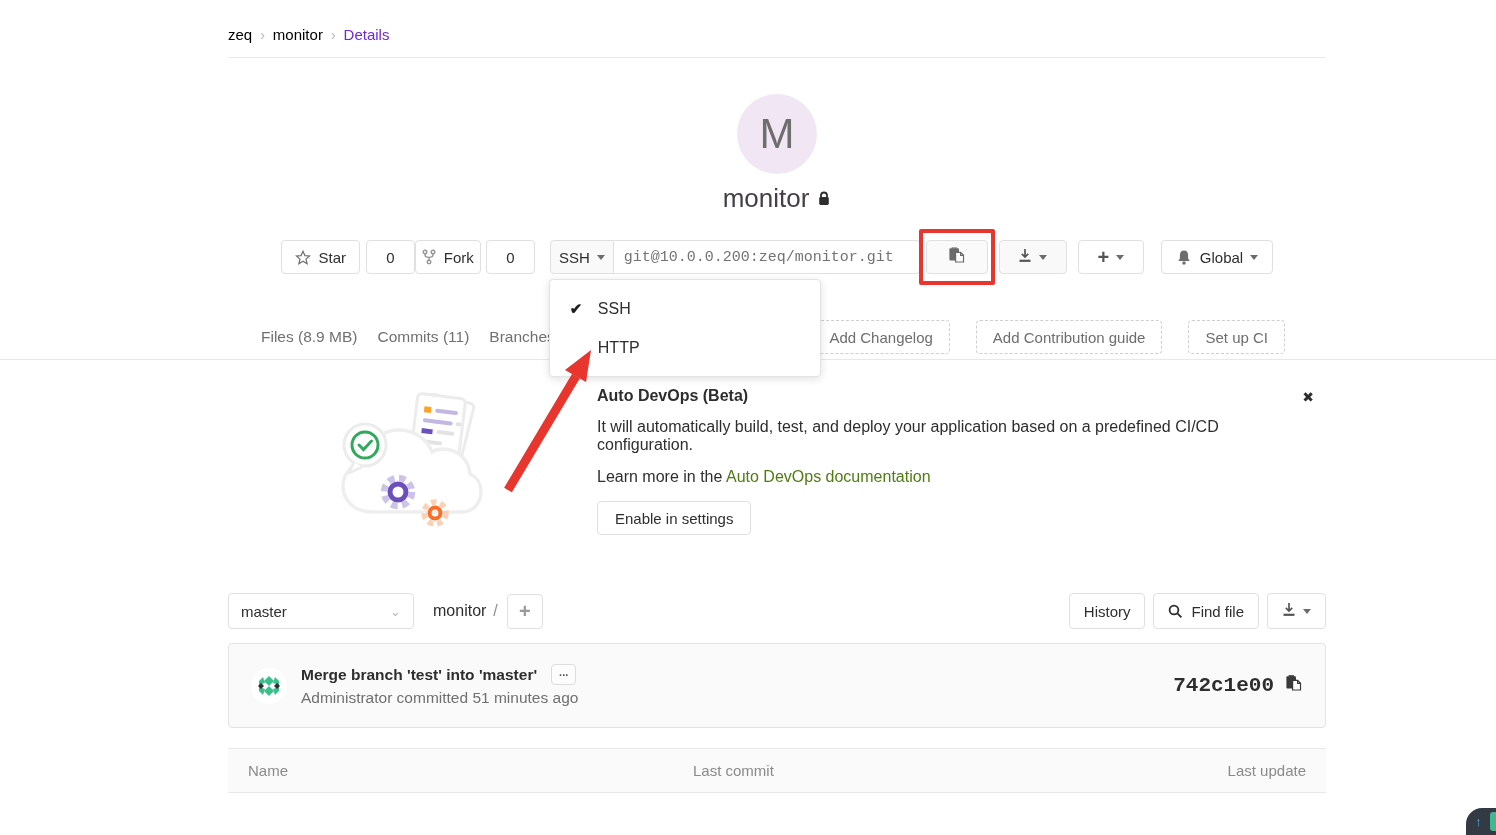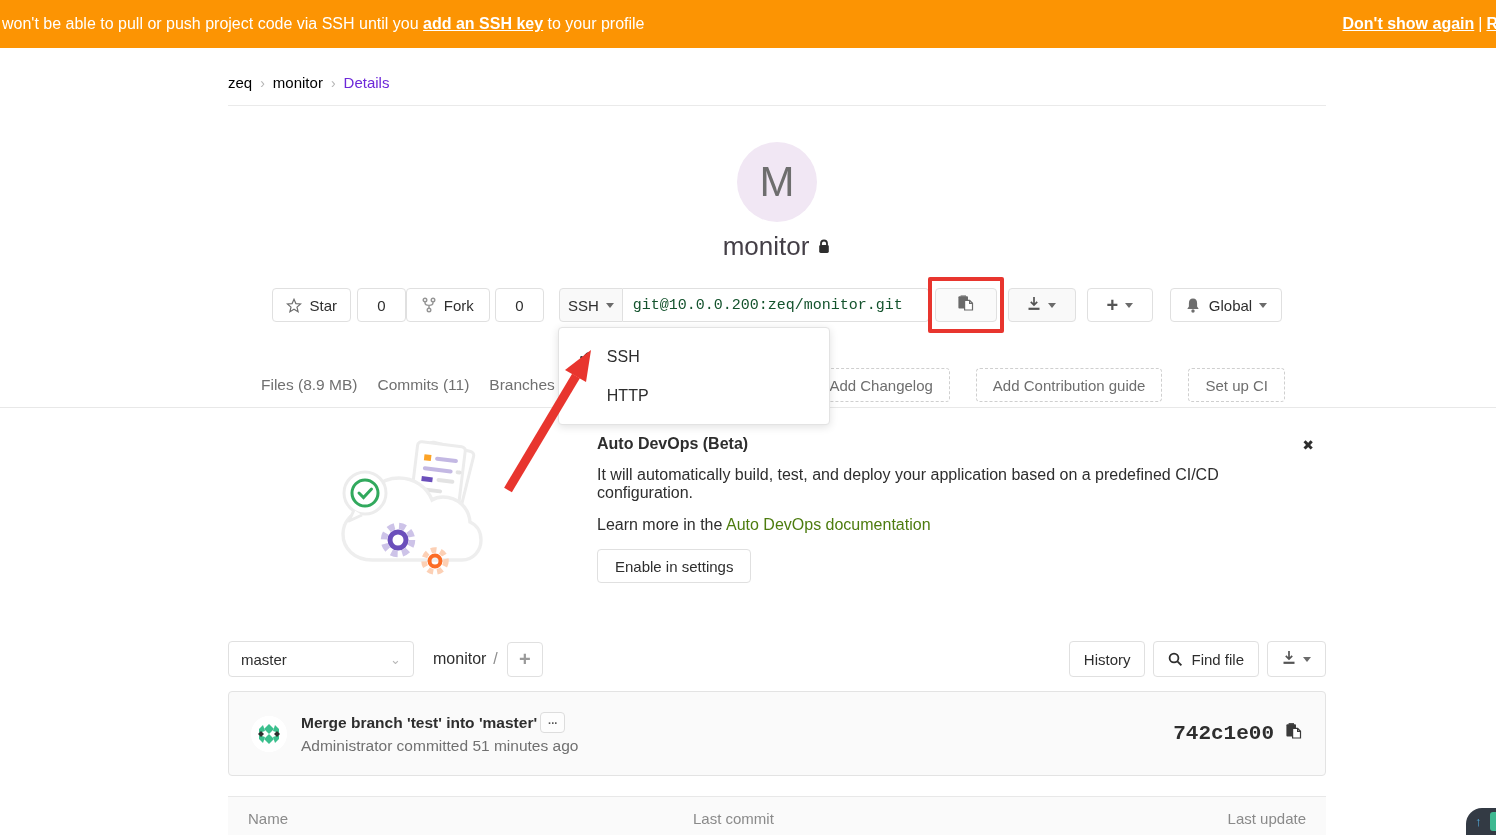--- a/index.html
+++ b/index.html
@@ -31,27 +31,27 @@
   
   .actions-row { margin-top:26px; display:flex; justify-content:center; align-items:center; height:34px; }
   .btn { height:34px; background:#fff; border:1px solid #e0e0e0; border-radius:4px; display:inline-flex;
          align-items:center; justify-content:center; font-size:15px; color:#2e2e2e; cursor:pointer; padding:0 14px; }
   .btn-gray { background:#f9f9f9; }
   .count-badge { width:49px; padding:0; }
   .icon-gap { margin-right:8px; display:inline-flex; }
   .caret { width:0; height:0; border:4px solid transparent; border-top:5px solid #6b6b6b;
            margin-left:7px; transform:translateY(2px); }
   .star-btn { width:79px; padding:0; }
-  .fork-btn { width:84px; padding:0; }
+  .fork-btn { width:66px; padding:0; }
   .gap6 { margin-left:6px; } .gap5 { margin-left:5px; }
 
   .clone-group { position:relative; display:flex; margin-left:15px; }
   .proto-btn { border-radius:4px 0 0 4px; background:#f9f9f9; width:64px; padding:0; }
   .clone-input { height:34px; width:306px; border:1px solid #e0e0e0; border-left:none; border-radius:0 4px 4px 0;
-                 font-family:"Liberation Mono","DejaVu Sans Mono",monospace; font-size:15px; color:#14532d;
+                 font-family:"Liberation Mono","DejaVu Sans Mono",monospace; font-size:15px; color:#737373;
                  padding:0 10px; background:#fff; outline:none; }
   .copy-btn { width:62px; margin-left:6px; position:relative; background:#fafafa; }
   .copy-btn::after { content:""; position:absolute; left:-8px; right:-8px; top:-12px; bottom:-12px;
                      border:4px solid #e8352e; border-radius:2px; pointer-events:none; z-index:6; }
   .dl-btn { width:68px; margin-left:11px; padding:0; }
   .plus-btn { width:66px; margin-left:11px; padding:0; font-size:19px; color:#555; }
   .plus-glyph { font-size:20px; font-weight:bold; color:#555; line-height:1; }
   .global-btn { margin-left:17px; padding:0 14px; }
 
   
@@ -92,21 +92,21 @@
   .path .slash { color:#8f8f8f; padding-left:7px; }
   .add-file-btn { width:36px; height:35px; margin-left:9px; padding:0; }
   .fb-right { margin-left:auto; display:flex; gap:8px; }
   .fb-right .btn { height:36px;text-align:right; }
 
   
   .commit-box { margin-top:14px; height:85px; border:1px solid #e3e3e3; border-radius:4px; background:#fafafa;
                 display:flex; align-items:center; padding:0 22px; }
   .commit-avatar { width:36px; height:36px; border-radius:50%; overflow:hidden; background:#fff; flex:0 0 36px; }
   .commit-text { margin-left:14px; }
-  .commit-title-row { display:flex; align-items:center; gap:3px; }
+  .commit-title-row { display:flex; align-items:center; gap:14px; }
   .commit-title { font-size:15.5px; font-weight:bold; color:#2e2e2e; cursor:pointer; }
   .ellipsis-btn { border:1px solid #ddd; border-radius:4px; background:#fdfdfd; color:#555; font-weight:bold;
                   font-size:11px; line-height:1; padding:2px 7px 6px; cursor:pointer; }
   .commit-meta { margin-top:4px; font-size:15.5px; color:#707070; }
   .commit-right { margin-left:auto; display:flex; align-items:center; gap:10px; }
   .commit-sha { font-family:"Liberation Mono","DejaVu Sans Mono",monospace; font-weight:bold; font-size:21px; color:#2e2e2e; }
 
   
   .file-table-header { margin-top:20px; height:45px; border-top:1px solid #e8e8e8; border-bottom:1px solid #e8e8e8;
                        background:#fafafa; display:flex; align-items:center; font-size:15px; color:#8a8a8a; }
@@ -121,28 +121,20 @@
   .scroll-widget { position:absolute; right:0; bottom:0; width:30px; height:27px; background:#333a44;
                    border-top-left-radius:16px; z-index:50; cursor:pointer; }
   .scroll-widget .up { position:absolute; left:9px; top:6px; color:#53b3e8; font-size:13px; font-weight:bold; }
   .scroll-widget .green-bit { position:absolute; right:0; top:4px; width:6px; height:19px; background:#3eb991; border-radius:3px 0 0 3px; }
 </style>
 </head>
 <body>
 
 <div class="page">
 
-  <div class="banner">
-    <div>
-      <span>won't be able to pull or push project code via SSH until you </span><a>add an SSH key</a><span> to your profile</span>
-    </div>
-    <div class="banner-right">
-      <a>Don't show again</a><span class="sep">|</span><a>R</a>
-    </div>
-  </div>
 
   <div class="container">
     <div class="breadcrumb">
       <span class="crumb">zeq</span><span class="crumb-sep">›</span><span class="crumb">monitor</span><span class="crumb-sep">›</span><span class="current">Details</span>
     </div>
 
     <div class="project-header">
       <div class="avatar">M</div>
       <div class="project-title">
         <span>monitor</span>

